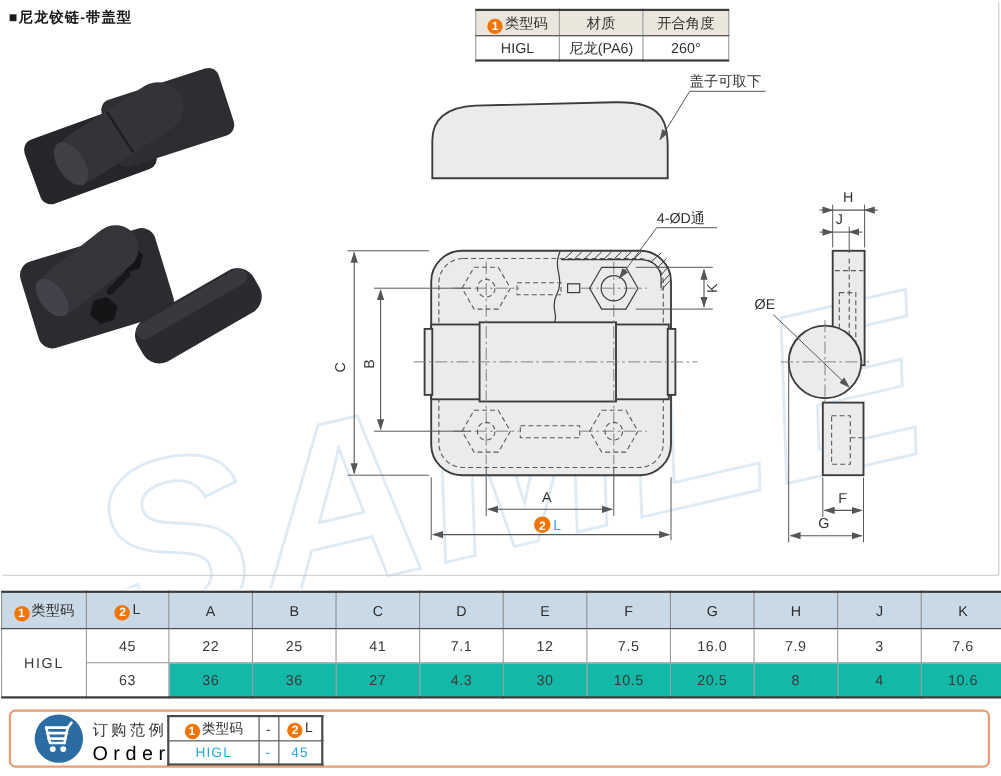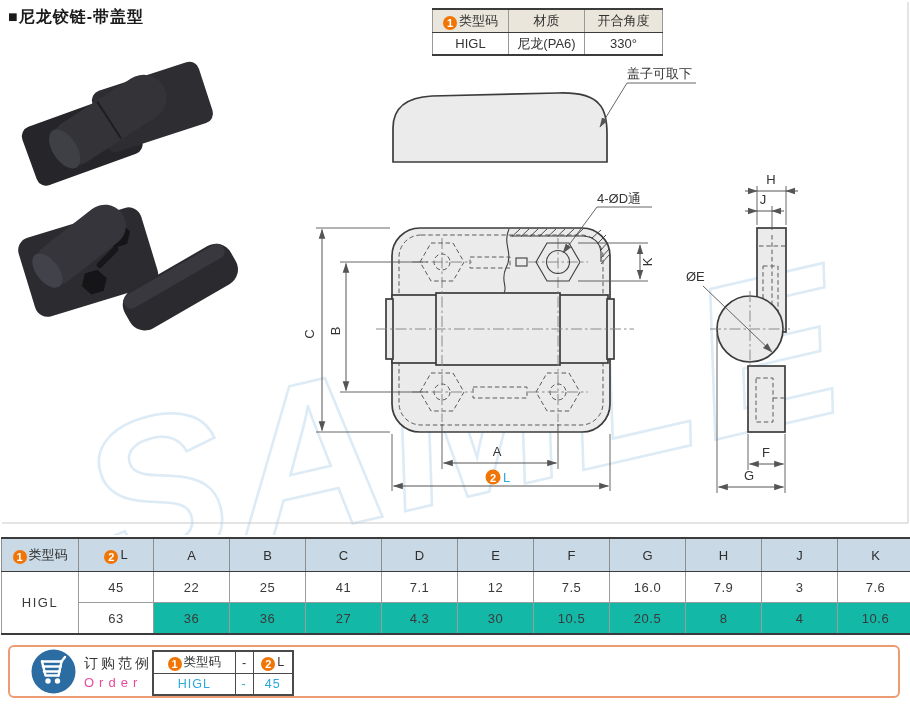--- a/index.html
+++ b/index.html
@@ -1,18 +1,18 @@
 <!DOCTYPE html>
 <html><head>
 <meta charset="utf-8">
 <style>
   html,body{margin:0;padding:0;background:#fff;}
   .page{position:relative;width:910px;height:705px;background:#ffffff;overflow:hidden;
         font-family:"Liberation Sans",sans-serif;}
-  .title{position:absolute;left:8px;top:7px;font-size:16px;font-weight:bold;color:#1a1a1a;letter-spacing:1px;}
+  .title{position:absolute;left:8px;top:7px;font-size:13px;font-weight:bold;color:#1a1a1a;letter-spacing:1px;}
   .blue{color:#29A9E0;}
   .badge{display:inline-block;width:14px;height:14px;line-height:14px;border-radius:50%;
          background:#F07505;color:#fff;font-size:11px;font-weight:bold;text-align:center;
          margin-right:2px;vertical-align:-2px;}
   
   .spec-table{position:absolute;left:432px;top:8px;border-collapse:collapse;table-layout:fixed;
               border-top:2px solid #3B3B3B;border-bottom:2px solid #3B3B3B;}
   .spec-table th,.spec-table td{border:1px solid #999;font-weight:normal;text-align:center;
               font-size:13px;color:#333;padding:0;}
   .spec-table th{background:#EBE6DB;height:22px;border-bottom:1px solid #3B3B3B;}
@@ -23,21 +23,21 @@
   .dim-table th{background:#CAD9E6;height:32px;font-weight:normal;font-size:13px;color:#2e2e2e;
              border:1px solid #8E8E8E;border-bottom:1.5px solid #3B3B3B;padding:0;}
   .dim-table td{height:30px;text-align:center;font-size:13px;color:#3a3a3a;border:1px solid #9C9C9C;
              background:#fff;letter-spacing:.5px;padding:0;}
   .dim-table td.shade{background:#14b8a6;}
   .dim-table td.code{letter-spacing:1.5px;}
   
   .order-box{position:absolute;left:8px;top:645px;width:888px;height:49px;border:2px solid #EC9B72;border-radius:6px;}
   .cart{position:absolute;left:20px;top:1px;}
   .order-cn{position:absolute;left:74px;top:8px;font-size:14px;color:#333;letter-spacing:3px;}
-  .order-en{position:absolute;left:74px;top:28px;font-size:13px;color:#ec4899;letter-spacing:5px;}
+  .order-en{position:absolute;left:74px;top:28px;font-size:18px;color:#000000;letter-spacing:5px;}
   .order-table{position:absolute;left:142px;top:3px;border-collapse:collapse;table-layout:fixed;border:2px solid #4a4a4a;}
   .order-table th{font-weight:normal;font-size:12.5px;border:1px solid #4a4a4a;height:21px;background:#fff;color:#333;padding:0 4px;}
   .order-table td{font-size:12.5px;border:1px solid #4a4a4a;height:20px;text-align:center;padding:0 4px;letter-spacing:1px;}
   
   svg text{font-family:"Liberation Sans",sans-serif;}
   .dimtxt{font-size:13px;fill:#333;}
   .bluetxt{font-size:13px;fill:#29A9E0;}
   .solid{fill:#EBEBEB;stroke:#3C3C3C;stroke-width:1.7;}
   .thin{fill:none;stroke:#3C3C3C;stroke-width:1.1;}
   .dim{stroke:#555;stroke-width:1;fill:none;}
@@ -239,21 +239,21 @@
         <tr>
       <th>
         <span class="badge">1</span><span>类型码</span>
       </th>
       <th>材质</th>
       <th>开合角度</th>
     </tr>
     <tr>
       <td class="blue">HIGL</td>
       <td>尼龙(PA6)</td>
-      <td>330°</td>
+      <td>260°</td>
     </tr>
   </tbody>
     </table>
 
   <table class="dim-table">
     <colgroup>
       <col style="width:77px">
         <col style="width:75px">
         <col style="width:76px">
         <col style="width:76px">

